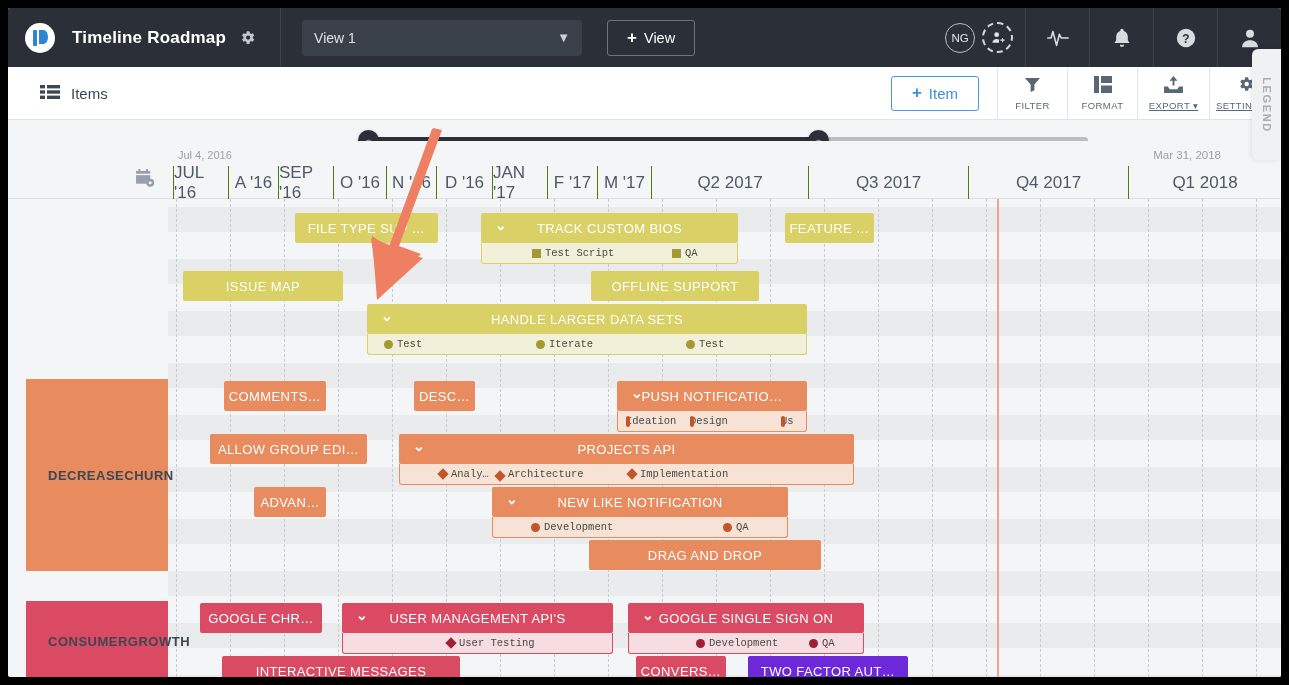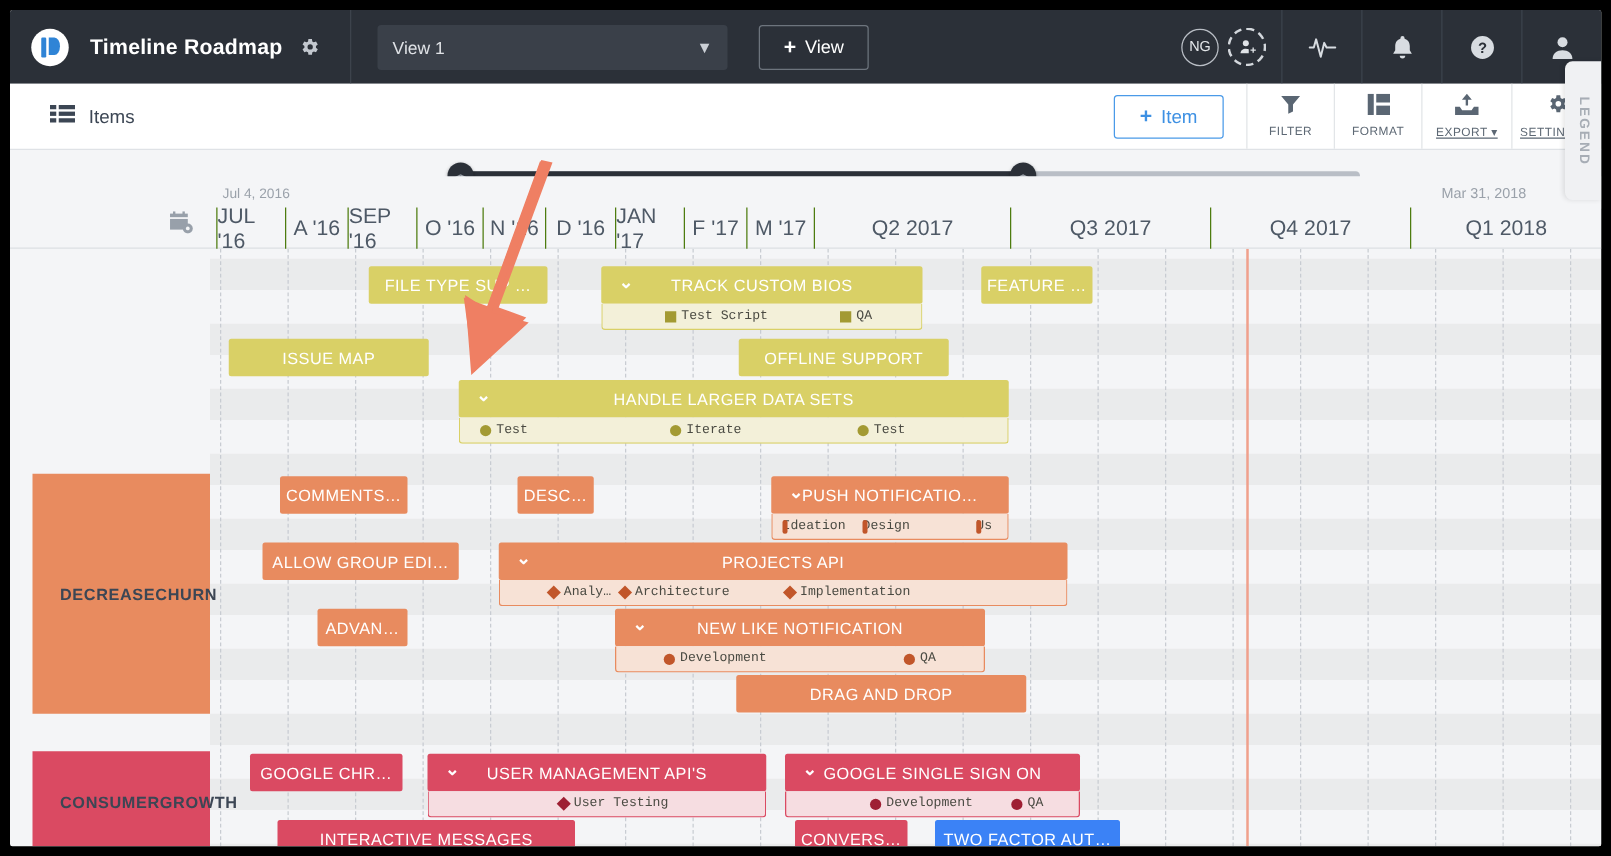--- a/index.html
+++ b/index.html
@@ -448,21 +448,21 @@
       </div>
       <div class="bar" style="left: 391px; width: 455px; top: 235px; background: rgb(232, 139, 95);">
         <span class="chev-l" style="margin-top: -6px;">⌄</span>
         <span>PROJECTS API</span>
       </div>
       <div class="subbar" style="left: 391px; width: 455px; top: 265px; background: rgb(247, 226, 214); border-color: rgb(232, 139, 95);">
         <span class="sub-item" style="left: 39px; text-align: right;">
           <span class="mk diamond" style="background: rgb(193, 86, 42);"></span>
           <span>Analy…</span>
         </span>
-        <span class="sub-item" style="left: 96px;">
+        <span class="sub-item" style="left: 96px; align-items: flex-end;">
           <span class="mk diamond" style="background: rgb(193, 86, 42);"></span>
           <span>Architecture</span>
         </span>
         <span class="sub-item" style="left: 228px;">
           <span class="mk diamond" style="background: rgb(193, 86, 42);"></span>
           <span>Implementation</span>
         </span>
       </div>
       <div class="bar" style="left: 246px; width: 72px; top: 288px; background: rgb(232, 139, 95);">
         <span>ADVAN…</span>
@@ -514,21 +514,21 @@
           <span class="mk circle" style="background: rgb(158, 31, 51);"></span>
           <span>QA</span>
         </span>
       </div>
       <div class="bar" style="left: 214px; width: 238px; top: 457px; background: rgb(218, 74, 98);">
         <span>INTERACTIVE MESSAGES</span>
       </div>
       <div class="bar" style="left: 628px; width: 90px; top: 457px; background: rgb(218, 74, 98);">
         <span>CONVERS…</span>
       </div>
-      <div class="bar" style="left: 740px; width: 148px; top: 457px; background: #3b82f6;">
+      <div class="bar" style="left: 740px; width: 160px; top: 457px; background: #6d28d9;">
         <span>TWO FACTOR AUT…</span>
       </div>
     </div>
 
   <svg class="arrow-svg" width="110" height="190">
     <g>
       <path d="M79 4 L36 120 L58 128 L16 172 L8 112 L27 119 L70 2 Z" fill="#ef7f63"></path>
       <path d="M76 6 L30 124 L60 132 L14 174 L9 110 L26 121 L69 3 Z" fill="#ef7f63"></path>
     </g>
   </svg>

